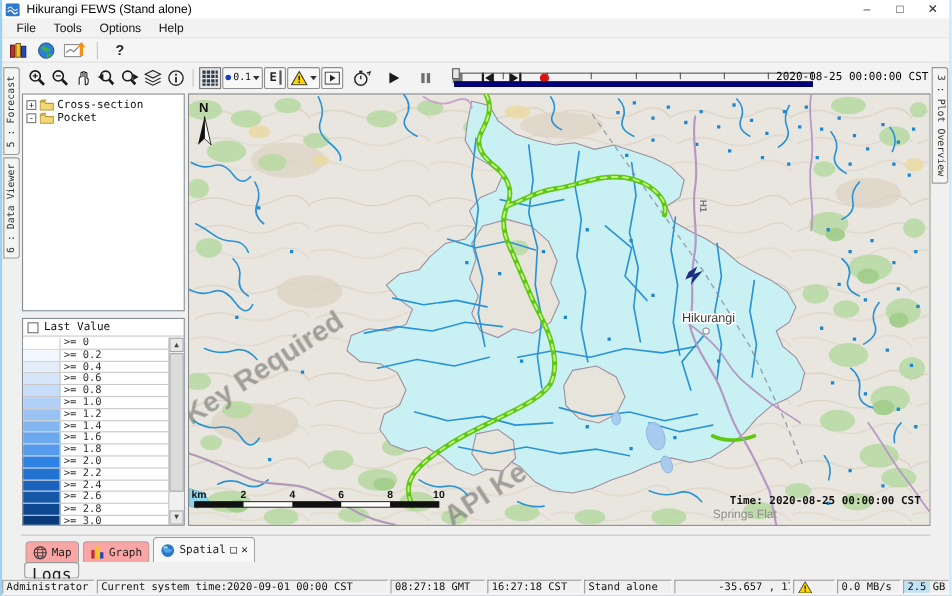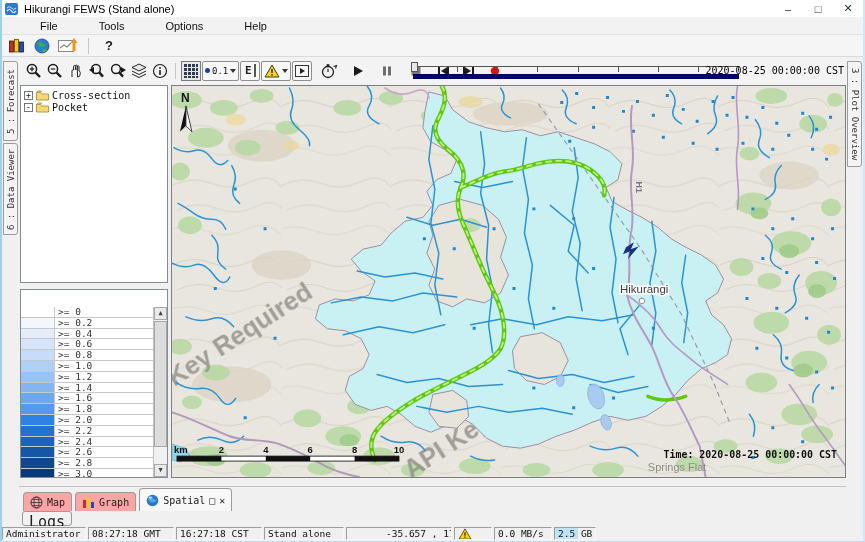--- a/index.html
+++ b/index.html
@@ -14,21 +14,21 @@
 
   
   .titlebar { position:absolute; left:0; top:0; width:100%; height:17px; background:#ffffff; display:flex; align-items:center; padding-left:5px; }
   .titlebar .app-icon { width:13px; height:12px; margin-right:6px; }
   .titlebar .ttl { font-size:11px; color:#000; }
   .win-controls { position:absolute; right:2px; top:0; height:17px; display:flex; }
   .win-btn { width:30px; height:17px; display:flex; align-items:center; justify-content:center; font-size:11px; color:#333; }
 
   
   .menubar { position:absolute; left:2px; top:17px; right:2px; height:18px; background:#f2f2f2; display:flex; align-items:center; padding-left:6px; gap:2px; border-bottom:1px solid #e2e2e2; }
-  .menu-item { font-size:11px; color:#111; padding:2px 7px;margin-left:25px; }
+  .menu-item { font-size:11px; color:#111; padding:2px 7px; }
 
   
   .toolbar1 { position:absolute; left:2px; top:35px; right:2px; height:22px; background:#f5f5f5; display:flex; align-items:center; padding-left:4px; gap:6px; border-bottom:1px solid #dadada; }
   .tsep { width:1px; height:16px; background:#c6c6c6; margin:0 4px; }
   .help-q { font-size:13px; font-weight:bold; color:#222; padding:0 6px; }
 
   
   .maptoolbar { position:absolute; left:17px; top:57px; right:17px; height:27px; background:#f3f3f3; display:flex; align-items:center; padding-left:7px; gap:1px; }
   .icon-btn { width:20px; height:20px; display:flex; align-items:center; justify-content:center; }
   .icon-btn.boxed { border:1px solid #8f8f8f; background:#f8f8f8; border-radius:2px; }
@@ -311,20 +311,24 @@
       <span class="exp">-</span>
       <svg width="13" height="11" viewBox="0 0 13 11">
           <path d="M0.5,2.5 h4 l1,1.5 h7 v6 h-12 z" fill="#f5d876" stroke="#b89a3c"></path>
           <path d="M0.5,2.5 h4 l1,-1.5 h-3.5 z" fill="#f5d876" stroke="#b89a3c"></path>
         </svg>
       <span class="tlabel">Pocket</span>
     </div>
   </div>
 
   <div class="legend">
+    <div class="lhead">
+      <span class="cbox"></span>
+      <span>Last Value</span>
+    </div>
     <div class="lbody" id="legend-rows">
         <div class="lrow">
           <div class="lsw" style="background: rgb(255, 255, 255);"></div>
           <div class="llab">&gt;= 0</div>
         </div>
         <div class="lrow">
           <div class="lsw" style="background: rgb(242, 247, 253);"></div>
           <div class="llab">&gt;= 0.2</div>
         </div>
         <div class="lrow">
@@ -620,20 +624,21 @@
         </svg>
       <span>Spatial</span>
       <span class="wglyph">□</span>
       <span class="wglyph">✕</span>
     </div>
   </div>
   <div class="logsbtn">Logs</div>
 
   <div class="statusbar">
     <div class="scell w-user">Administrator</div>
+    <div class="scell w-sys">Current system time:2020-09-01 00:00 CST</div>
     <div class="scell w-gmt">08:27:18 GMT</div>
     <div class="scell w-cst">16:27:18 CST</div>
     <div class="scell w-mode">Stand alone</div>
     <div class="scell w-coord">-35.657 , 174.199</div>
     <div class="scell w-warn">
       <svg width="14" height="12" viewBox="0 0 16 14">
           <polygon points="8,1 15,13 1,13" fill="#ffd400" stroke="#3a3a3a" stroke-width="1"></polygon>
           <rect x="7.3" y="5" width="1.4" height="4" fill="#222"></rect>
           <rect x="7.3" y="10" width="1.4" height="1.5" fill="#222"></rect>
         </svg>

